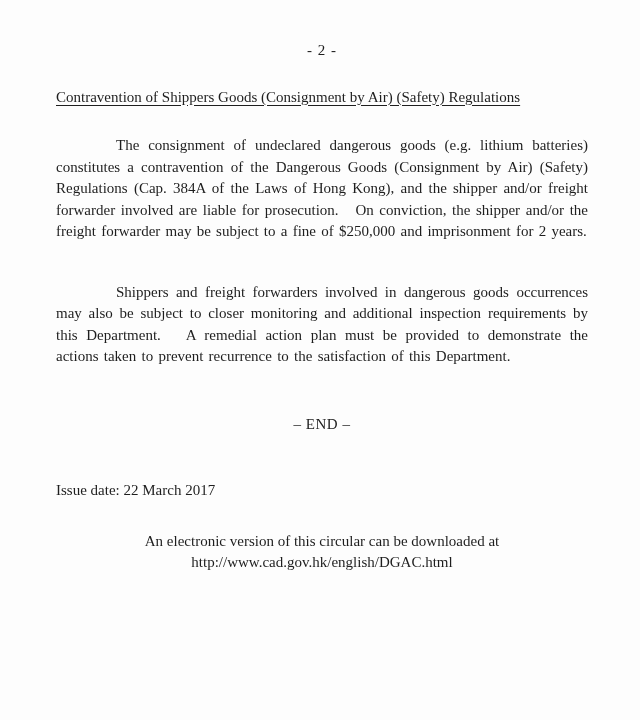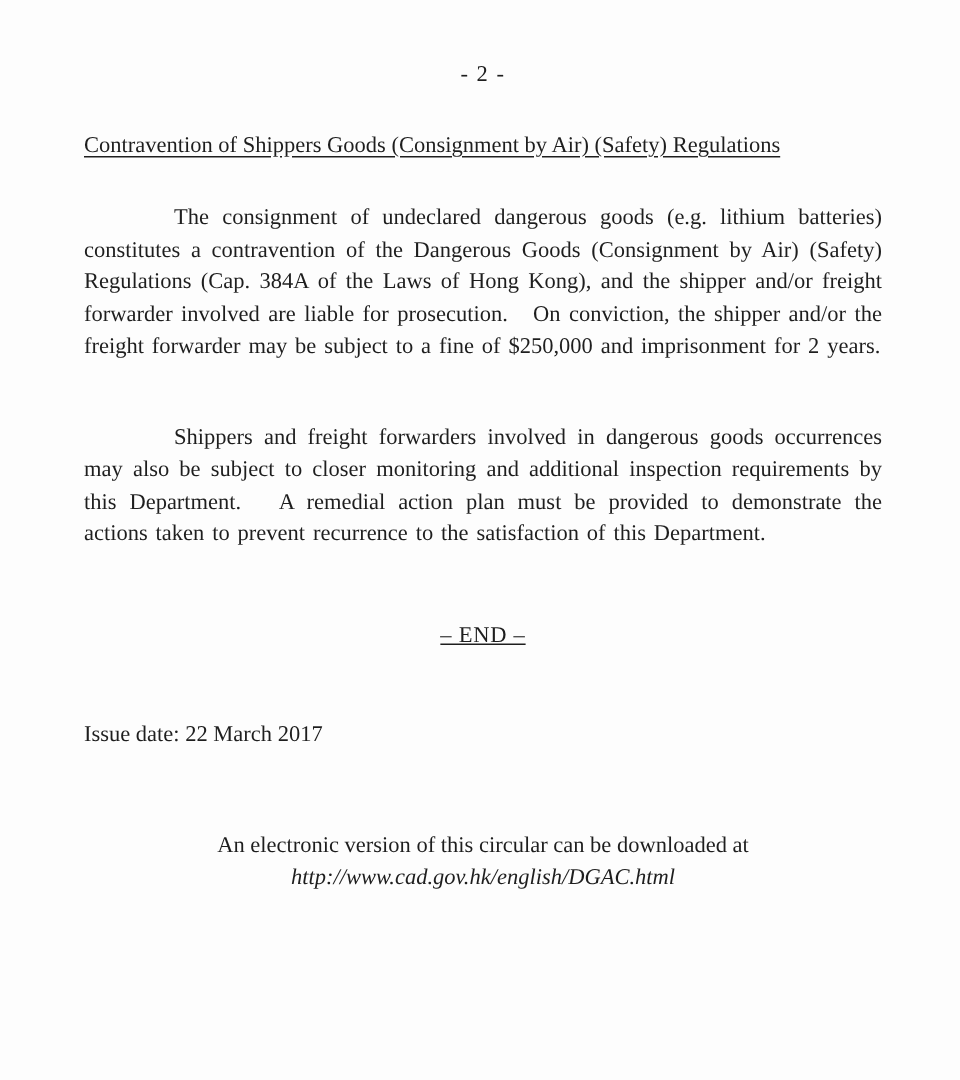--- a/index.html
+++ b/index.html
@@ -40,31 +40,29 @@
     word-spacing: 1.5px;
     white-space: pre-wrap;
   }
   .body-para.first {
     margin-top: 27px;
   }
   .end-marker {
     margin-top: 46px;
     text-align: center;
     letter-spacing: 0.5px;
-    text-decoration: underline;
   }
   .issue-date {
     margin-top: 45px;
   }
   .doc-footer {
-    margin-top: 52px;
+    margin-top: 29px;
     text-align: center;
   }
   .doc-footer .url {
-    font-style: italic;
   }
 </style>
 </head>
 <body>
 
 <div class="page">
 
   <div class="page-number">- 2 -</div>
 
   <h1 class="doc-heading">Contravention of Shippers Goods (Consignment by Air) (Safety) Regulations</h1>

